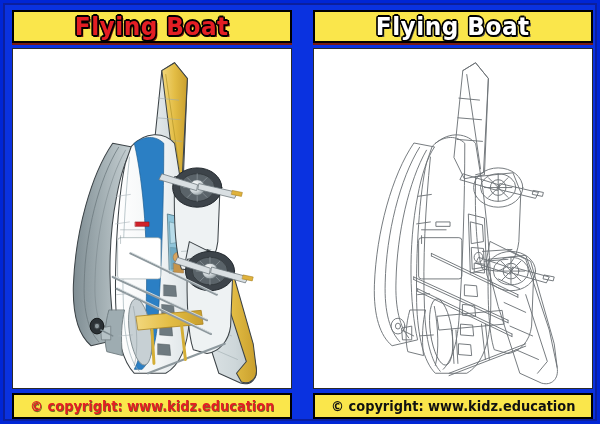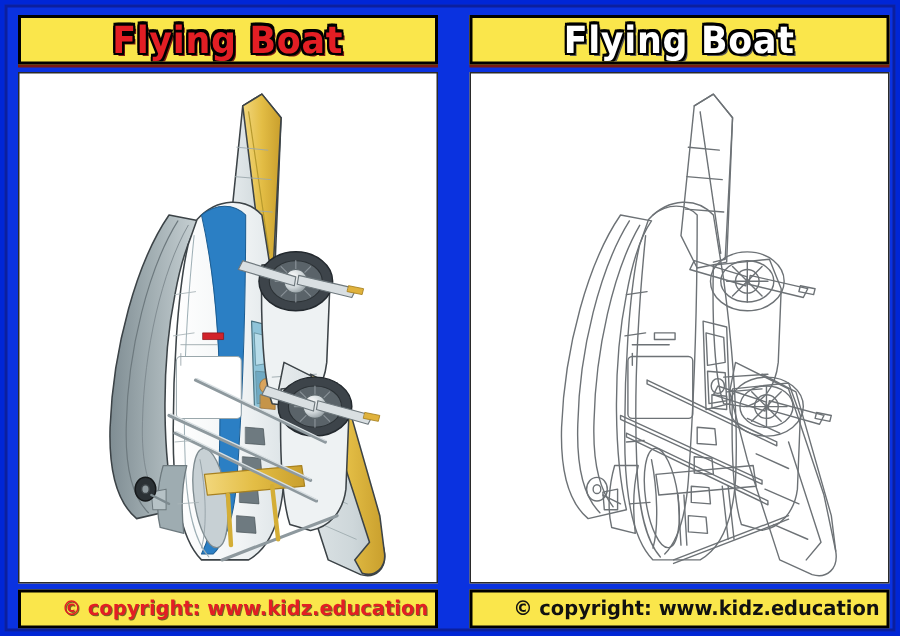--- a/index.html
+++ b/index.html
@@ -79,21 +79,21 @@
     box-sizing:border-box;
     overflow:hidden;
   }
   .canvas svg{display:block;width:100%;height:100%;}
   .footer{
     position:relative;
     height:26px;flex:0 0 26px;
     margin:2px 6px 5px 6px;
     background:#fae64b;
     border:2px solid #000;
-    display:flex;align-items:center;justify-content:flex-end;
+    display:flex;align-items:center;justify-content:center;
     box-sizing:border-box;
     overflow:hidden;
   }
   .copy{
     font-size:13.5px;font-weight:bold;
     font-family:"DejaVu Sans", sans-serif;
     white-space:nowrap;
     transform:scaleX(0.96);
   }
   .copy.red{color:#e31e24;text-shadow:0.7px 0.7px 0 rgba(0,0,0,0.55);}

